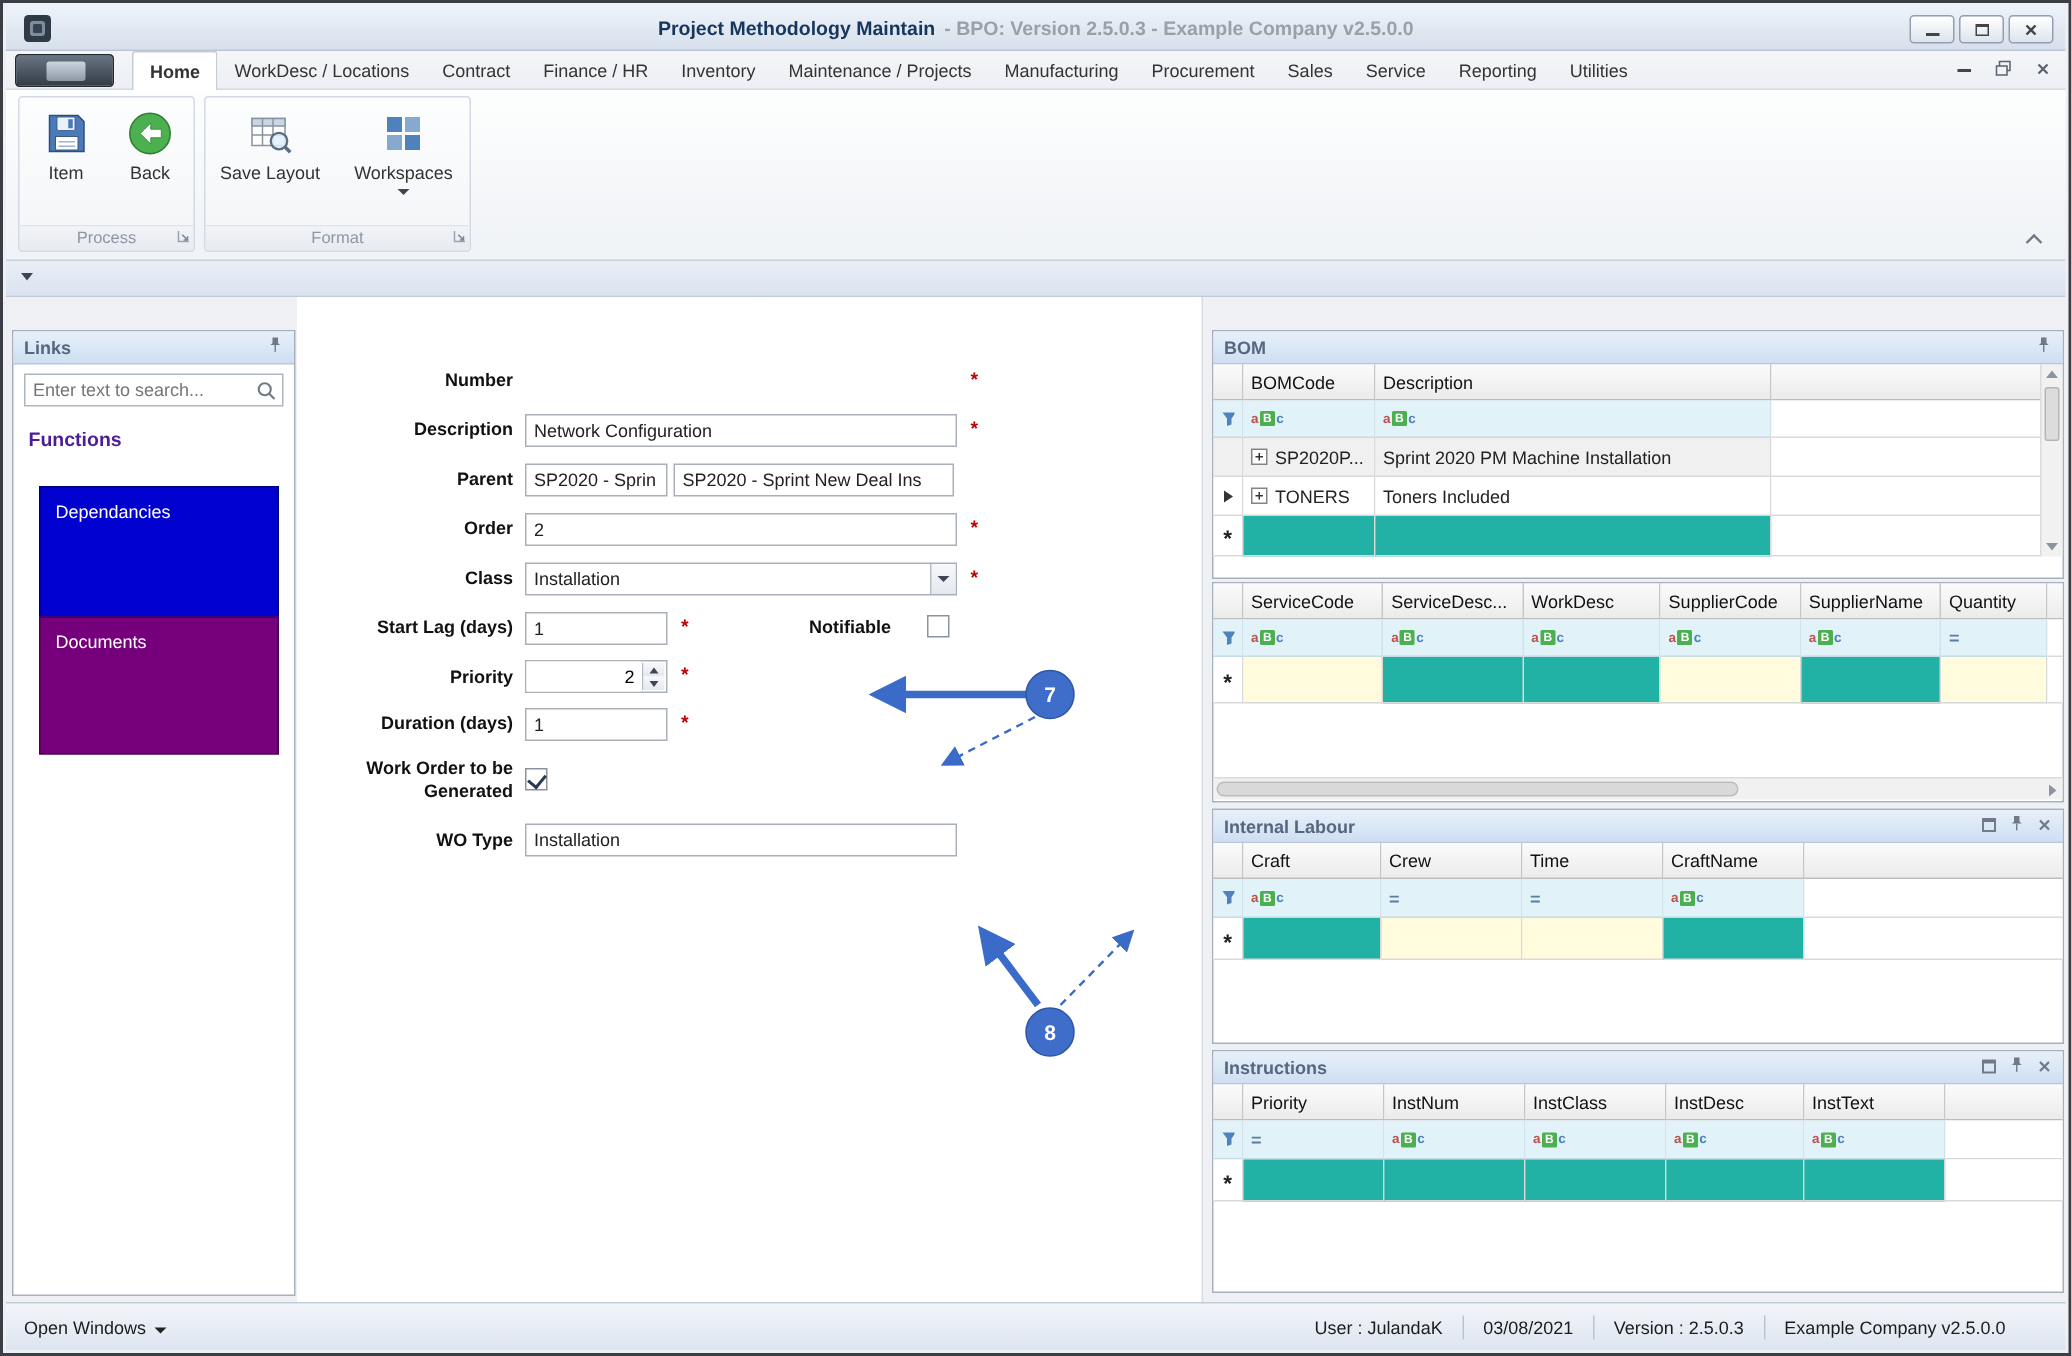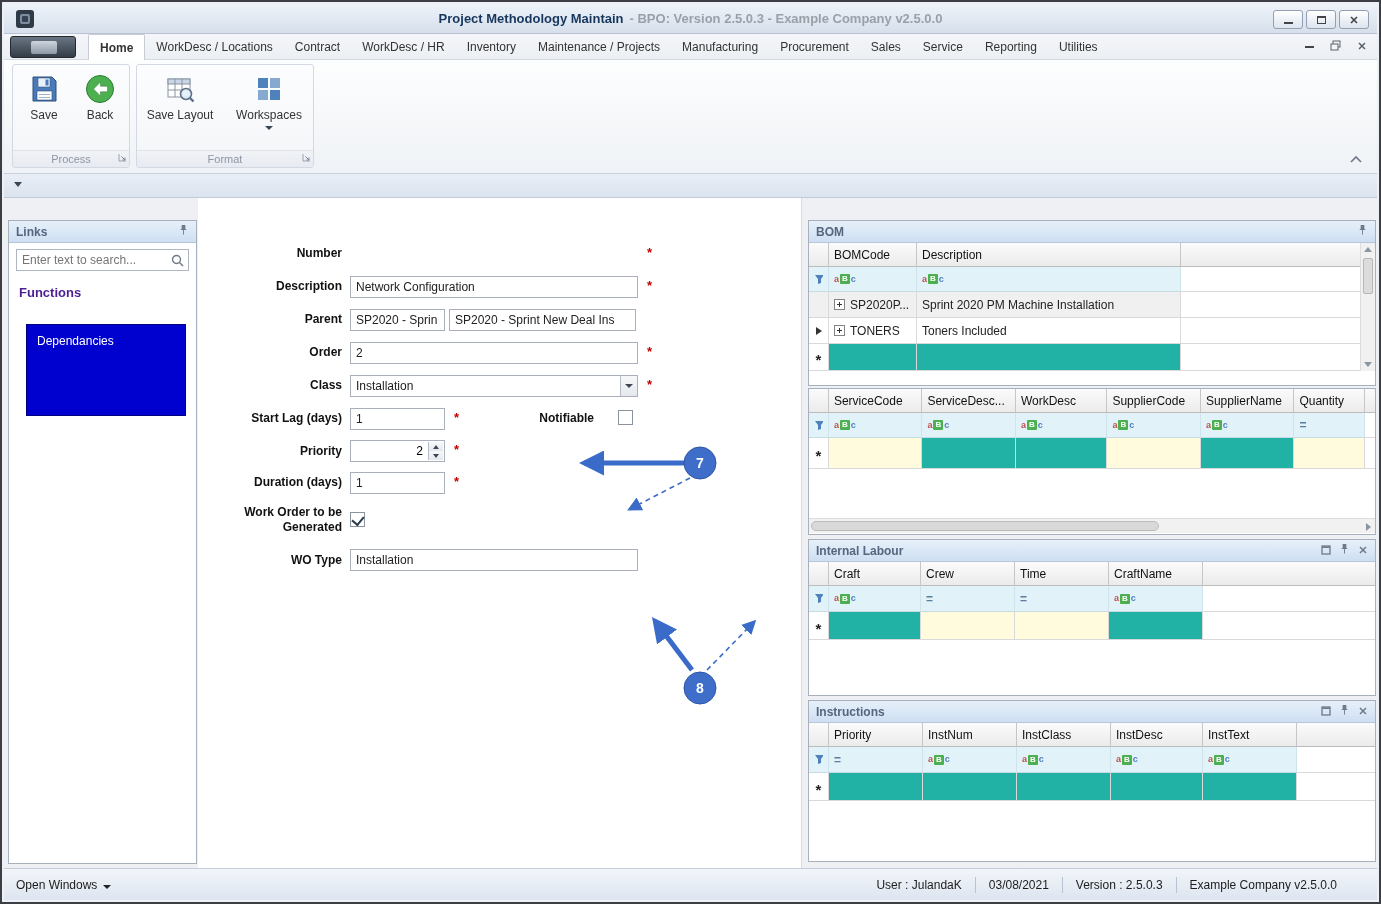--- a/index.html
+++ b/index.html
@@ -156,21 +156,21 @@
   </div>
 
   <div class="tabrow">
     <div class="app-btn">
         <div class="app-btn-inner"></div>
       </div>
     <div class="tabs">
       <div class="tab selected">Home</div>
       <div class="tab">WorkDesc / Locations</div>
       <div class="tab">Contract</div>
-      <div class="tab">WorkDesc / HR</div>
+      <div class="tab">Finance / HR</div>
       <div class="tab">Inventory</div>
       <div class="tab">Maintenance / Projects</div>
       <div class="tab">Manufacturing</div>
       <div class="tab">Procurement</div>
       <div class="tab">Sales</div>
       <div class="tab">Service</div>
       <div class="tab">Reporting</div>
       <div class="tab">Utilities</div>
     </div>
     <div class="rib-icons">
@@ -191,21 +191,21 @@
     <div class="group" style="left:8px;width:118px;">
       <div class="rbtn" style="left:2px;">
         <svg width="32" height="32" viewBox="0 0 32 32">
           <path d="M5 4h19l4 4v20H5z" fill="#4a7ab8" stroke="#2d4f80"></path>
           <rect x="10" y="5" width="12" height="9" rx="1" fill="#e8f0fa" stroke="#2d4f80" stroke-width=".5"></rect>
           <rect x="17.5" y="6.5" width="3" height="6" fill="#4a7ab8"></rect>
           <rect x="9" y="18" width="15" height="9" fill="#fdfdfd" stroke="#2d4f80" stroke-width=".6"></rect>
           <line x1="11" y1="21.5" x2="22" y2="21.5" stroke="#9fb3cc"></line>
           <line x1="11" y1="24.5" x2="22" y2="24.5" stroke="#9fb3cc"></line>
         </svg>
-        <span class="rbtn-lbl">Save</span>
+        <span class="rbtn-lbl">Item</span>
       </div>
       <div class="rbtn" style="left:58px;">
         <svg width="32" height="32" viewBox="0 0 32 32">
           <circle cx="16" cy="16" r="13.5" fill="#4caf50" stroke="#2e7d32"></circle>
           <path d="M9.5 16l7-7v4.2h7v5.6h-7V23z" fill="#fff" stroke="#2e7d32" stroke-width=".5"></path>
         </svg>
         <span class="rbtn-lbl">Back</span>
       </div>
       <div class="group-caption">Process</div>
       <span class="launcher"><svg width="9" height="9">
@@ -266,20 +266,23 @@
     <div class="searchbox">
       <input placeholder="Enter text to search..." style="">
       <svg width="13" height="13">
           <circle cx="5.5" cy="5.5" r="4" fill="none" stroke="#6f7988" stroke-width="1.4"></circle>
           <line x1="8.5" y1="8.5" x2="12" y2="12" stroke="#6f7988" stroke-width="1.4"></line>
         </svg>
     </div>
     <div class="functions-lbl">Functions</div>
     <div class="link-btn" style="top:103px;background:#0000cf;border-color:#00007e;">
       <span>Dependancies</span>
+    </div>
+    <div class="link-btn" style="top:190px;background:#76007b;border-color:#46004a;">
+      <span>Documents</span>
     </div>
   </div>
 
   <div class="form-area">
     <div class="f-label" style="left:0;top:48px;">Number</div>
     <span class="ast" style="left:449px;top:47px;">*</span>
 
     <div class="f-label" style="left:0;top:81px;">Description</div>
     <input class="f-input" style="left: 152px; top: 78px; width: 288px;" value="Network Configuration">
     <span class="ast" style="left:449px;top:80px;">*</span>

